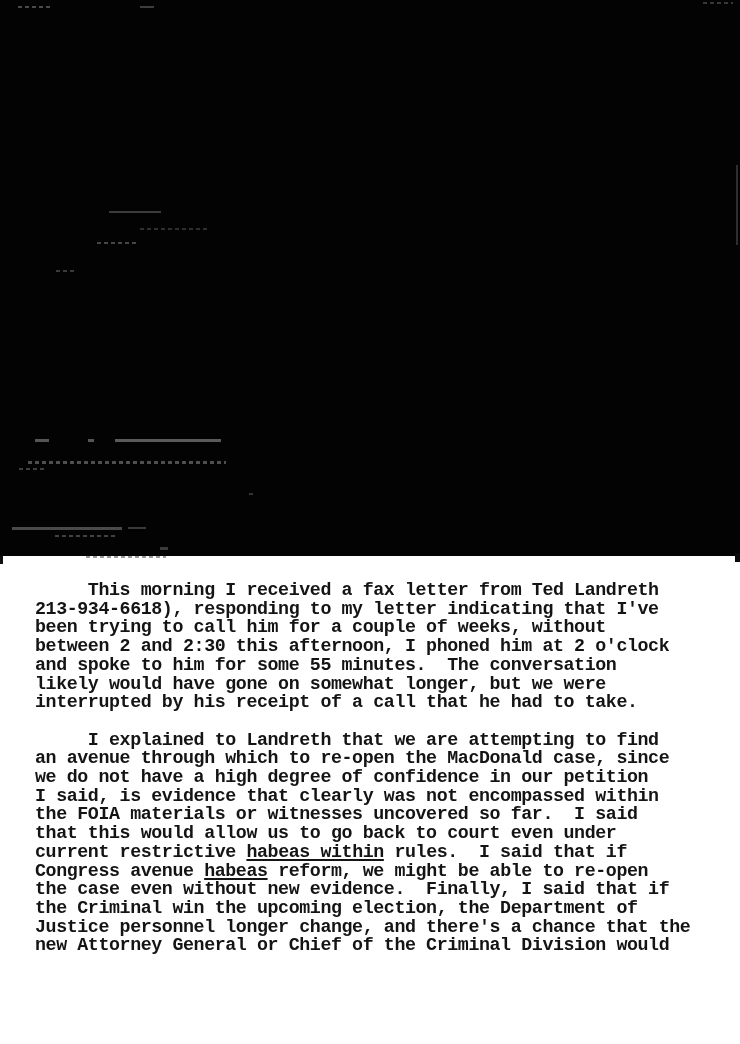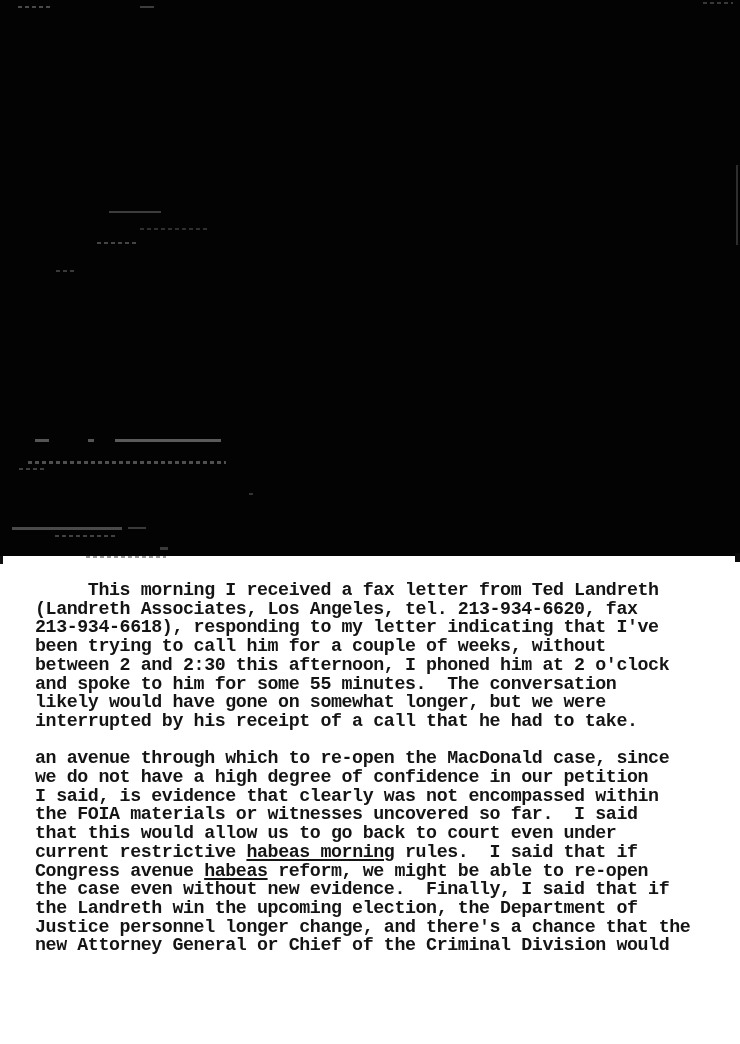--- a/index.html
+++ b/index.html
@@ -99,36 +99,36 @@
     <div class="art solid" style="left:160px; top:547px; width:8px;   height:3px; color:#3a3a3a;"></div>
   </div>
 
   <div class="edge-notch-right"></div>
   <div class="edge-notch-left"></div>
   <div class="under-dots dash"></div>
 
   <div class="doc" id="doc-text" style="color: rgb(20, 20, 20);">
       <div class="para">
         <div class="line"><span>     This morning I received a fax letter from Ted Landreth</span></div>
-        <div class="line"><span>(Landreth Associates, Los Angeles, tel. 213-934-6620, fax</span></div>
         <div class="line"><span>213-934-6618), responding to my letter indicating that I've</span></div>
         <div class="line"><span>been trying to call him for a couple of weeks, without</span></div>
         <div class="line"><span>between 2 and 2:30 this afternoon, I phoned him at 2 o'clock</span></div>
         <div class="line"><span>and spoke to him for some 55 minutes.  The conversation</span></div>
         <div class="line"><span>likely would have gone on somewhat longer, but we were</span></div>
         <div class="line"><span>interrupted by his receipt of a call that he had to take.</span></div>
       </div>
       <div class="para">
+        <div class="line"><span>     I explained to Landreth that we are attempting to find</span></div>
         <div class="line"><span>an avenue through which to re-open the MacDonald case, since</span></div>
         <div class="line"><span>we do not have a high degree of confidence in our petition</span></div>
         <div class="line"><span>I said, is evidence that clearly was not encompassed within</span></div>
         <div class="line"><span>the FOIA materials or witnesses uncovered so far.  I said</span></div>
         <div class="line"><span>that this would allow us to go back to court even under</span></div>
-        <div class="line"><span>current restrictive </span><span class="u">habeas morning</span><span> rules.  I said that if</span></div>
+        <div class="line"><span>current restrictive </span><span class="u">habeas within</span><span> rules.  I said that if</span></div>
         <div class="line"><span>Congress avenue </span><span class="u">habeas</span><span> reform, we might be able to re-open</span></div>
         <div class="line"><span>the case even without new evidence.  Finally, I said that if</span></div>
-        <div class="line"><span>the Landreth win the upcoming election, the Department of</span></div>
+        <div class="line"><span>the Criminal win the upcoming election, the Department of</span></div>
         <div class="line"><span>Justice personnel longer change, and there's a chance that the</span></div>
         <div class="line"><span>new Attorney General or Chief of the Criminal Division would</span></div>
       </div>
     </div>
 
 </div>
 
 </body></html>

